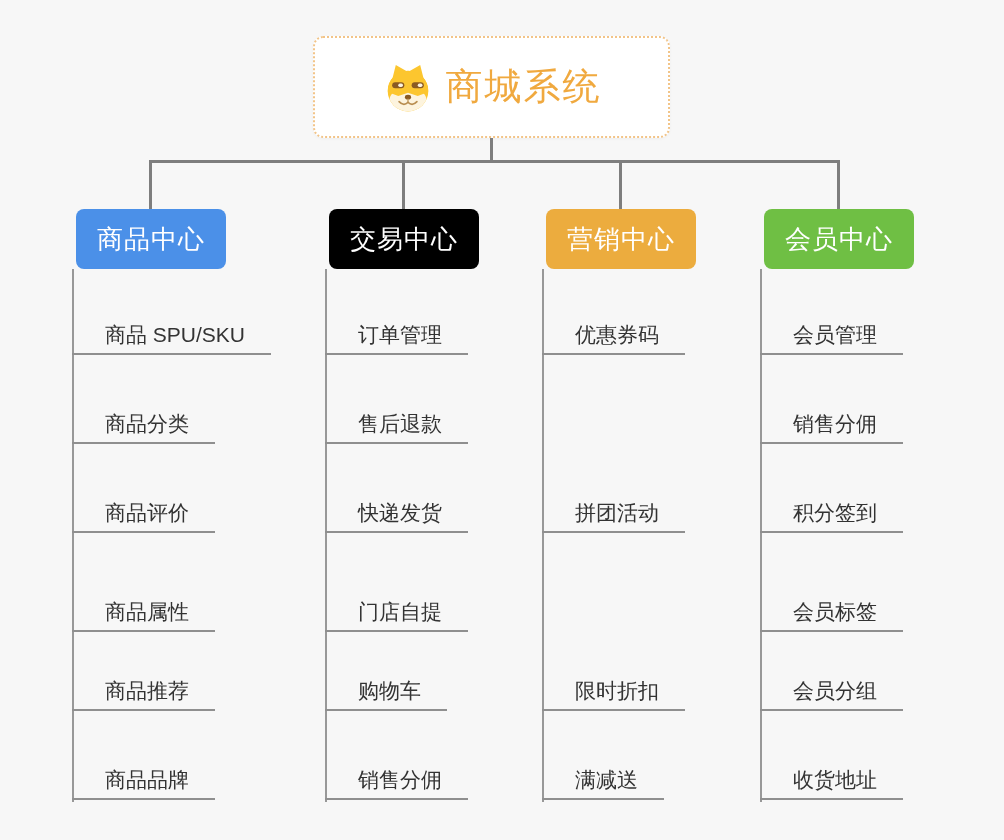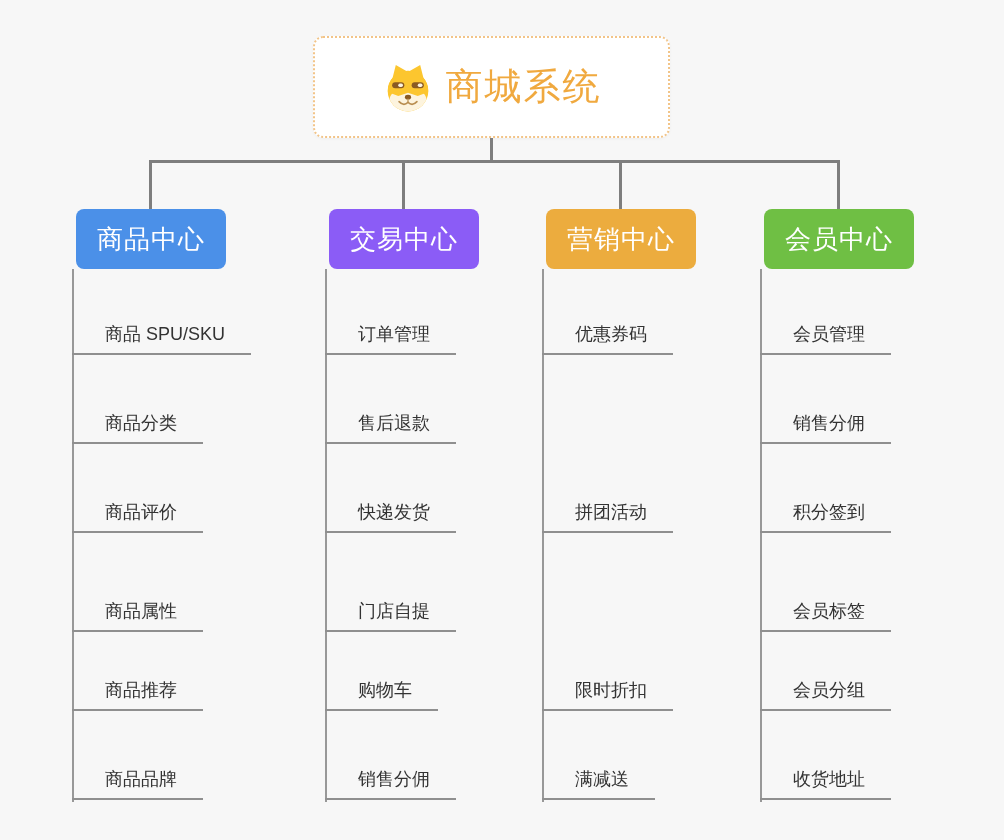--- a/index.html
+++ b/index.html
@@ -29,21 +29,21 @@
   .branch { position:absolute; top:209px; width:187px; height:600px; }
   .b1 { left:57px; } .b2 { left:310px; } .b3 { left:527px; } .b4 { left:745px; }
   .head {
     position:absolute; left:0; top:0; width:150px; height:60px; border-radius:8px;
     display:flex; align-items:center; justify-content:center;
     color:#ffffff; font-size:26px; letter-spacing:1px;margin-left:19px;
   }
   .trunk { position:absolute; left:15px; top:60px; width:2px; height:533px; background:#989898; }
   .leaf {
     position:absolute; left:15px; height:38px; line-height:35px; white-space:nowrap;
-    padding:0 26px 0 33px; font-size:18px; color:#333333;
+    padding:0 26px 0 33px; font-size:21px; color:#333333;
     border-bottom:2px solid #8f8f8f;
   }
   .r0 { top:108px; } .r1 { top:197px; } .r2 { top:286px; }
   .r3 { top:385px; } .r4 { top:464px; } .r5 { top:553px; }
 </style>
 </head>
 <body>
 
 <div class="canvas">
 
@@ -84,21 +84,21 @@
     <div class="trunk"></div>
     <div class="leaf r0">商品 SPU/SKU</div>
     <div class="leaf r1">商品分类</div>
     <div class="leaf r2">商品评价</div>
     <div class="leaf r3">商品属性</div>
     <div class="leaf r4">商品推荐</div>
     <div class="leaf r5">商品品牌</div>
   </div>
 
   <div class="branch b2">
-    <div class="head" style="background: #8b5cf6;">交易中心</div>
+    <div class="head" style="background: #000000;">交易中心</div>
     <div class="trunk"></div>
     <div class="leaf r0">订单管理</div>
     <div class="leaf r1">售后退款</div>
     <div class="leaf r2">快递发货</div>
     <div class="leaf r3">门店自提</div>
     <div class="leaf r4">购物车</div>
     <div class="leaf r5">销售分佣</div>
   </div>
 
   <div class="branch b3">

